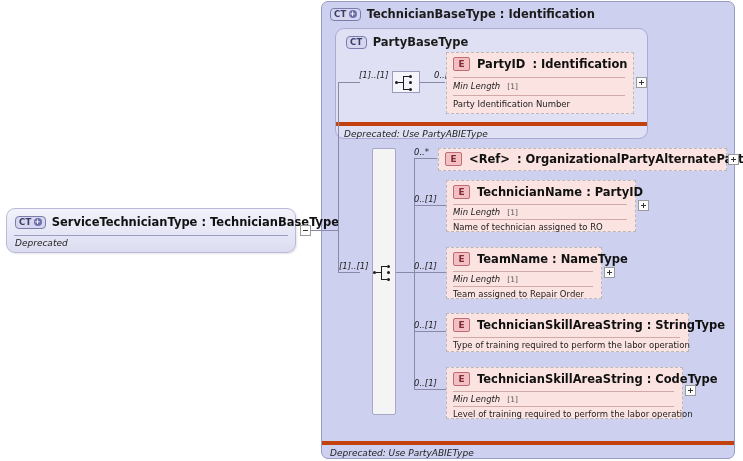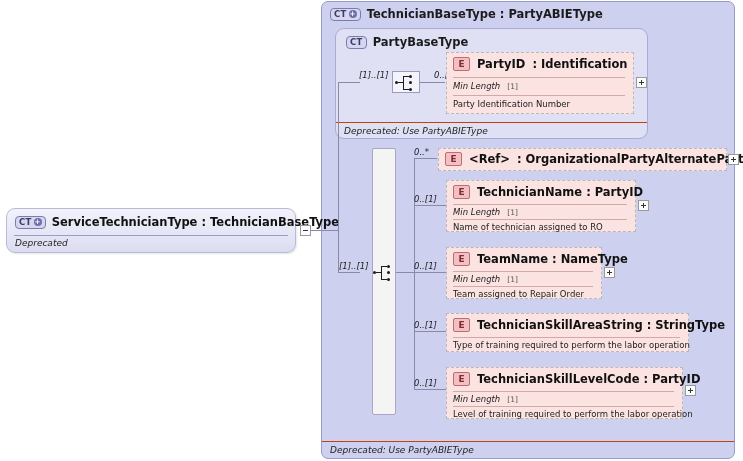--- a/index.html
+++ b/index.html
@@ -31,21 +31,21 @@
     border-radius:9px;
     box-sizing:border-box;
   }
   .ct-inner-title{
     position:absolute;left:10px;top:6px;
     display:flex;align-items:center;gap:6px;
     font-size:11.5px;color:#1b1b1b;font-weight:600;white-space:nowrap;
   }
   .ct-footer{
     position:absolute;left:0;right:0;
-    border-top:1px solid #c2410c;
+    border-top:4px solid #c2410c;
     font-size:9px;font-style:italic;color:#222;
     padding:3px 0 0 8px;box-sizing:border-box;
     white-space:nowrap;
   }
 
   
   .badge-ct{
     display:inline-flex;align-items:center;justify-content:center;
     height:13px;min-width:20px;padding:0 3px;
     border:1px solid #7a7cb0;border-radius:4px;
@@ -161,21 +161,21 @@
 
 <div id="stage">
 
   <div class="ct-outer" style="left:321px;top:1px;width:414px;height:458px;">
 
     <div class="ct-outer-title">
       <span class="badge-ct">
         <span>CT</span>
           <span class="plus">+</span>
       </span>
-      <span>TechnicianBaseType : PartyABIEType</span>
+      <span>TechnicianBaseType : Identification</span>
     </div>
 
     <div class="ct-footer" style="bottom:0;height:17px;">Deprecated: Use PartyABIEType</div>
   </div>
 
   <div class="ct-inner" style="left:335px;top:28px;width:313px;height:111px;">
     <div class="ct-inner-title">
       <span class="badge-ct">
         <span>CT</span>
       </span>
@@ -319,21 +319,21 @@
     <div class="doc" style="top:26px;">Type of training required to perform the labor operation</div>
   </div>
 
   <div class="line-h" style="left:414px;top:389px;width:32px;"></div>
   <div class="card" style="left:414px;top:378px;">0..[1]</div>
   <div class="elem" style="left:446px;top:367px;width:237px;height:52px;">
     <div class="hdr">
       <span class="badge-e">
           <span>E</span>
         </span>
-      <span>TechnicianSkillLevelCode : PartyID</span>
+      <span>TechnicianSkillAreaString : CodeType</span>
     </div>
     <div class="hsep" style="top:23px;"></div>
     <div class="facet" style="top:26px;">
       <span>Min Length</span><span class="occ">[1]</span>
     </div>
     <div class="hsep" style="top:38px;"></div>
     <div class="doc" style="top:41px;">Level of training required to perform the labor operation</div>
   </div>
   <div class="expander plus" style="left:685px;top:385px;"></div>
 

